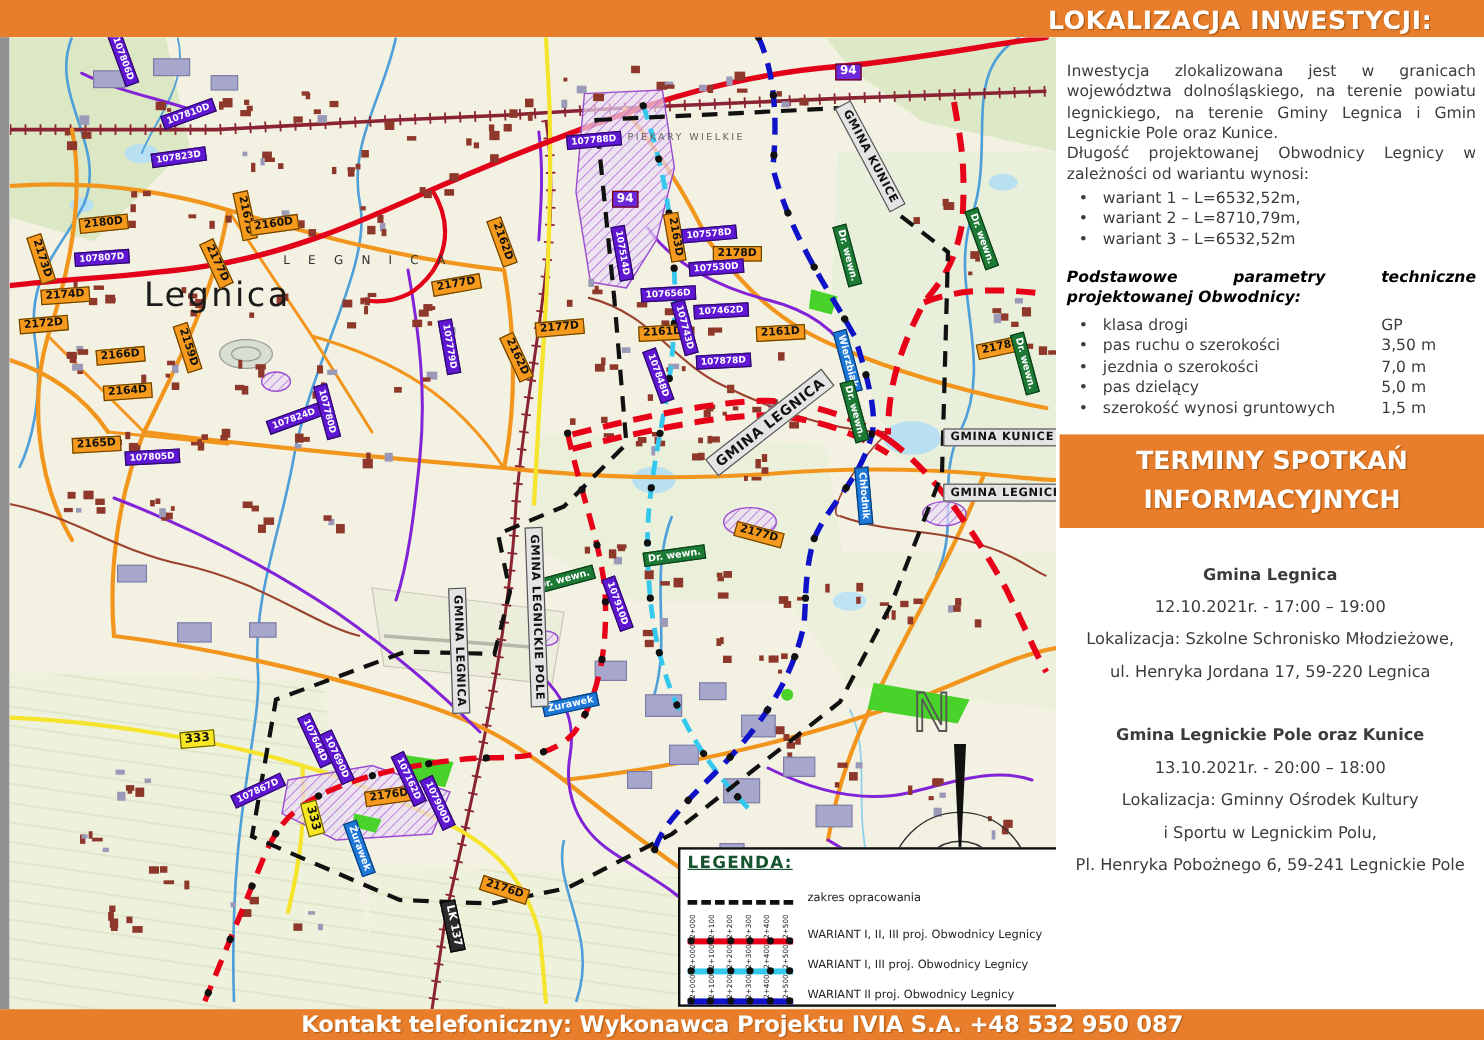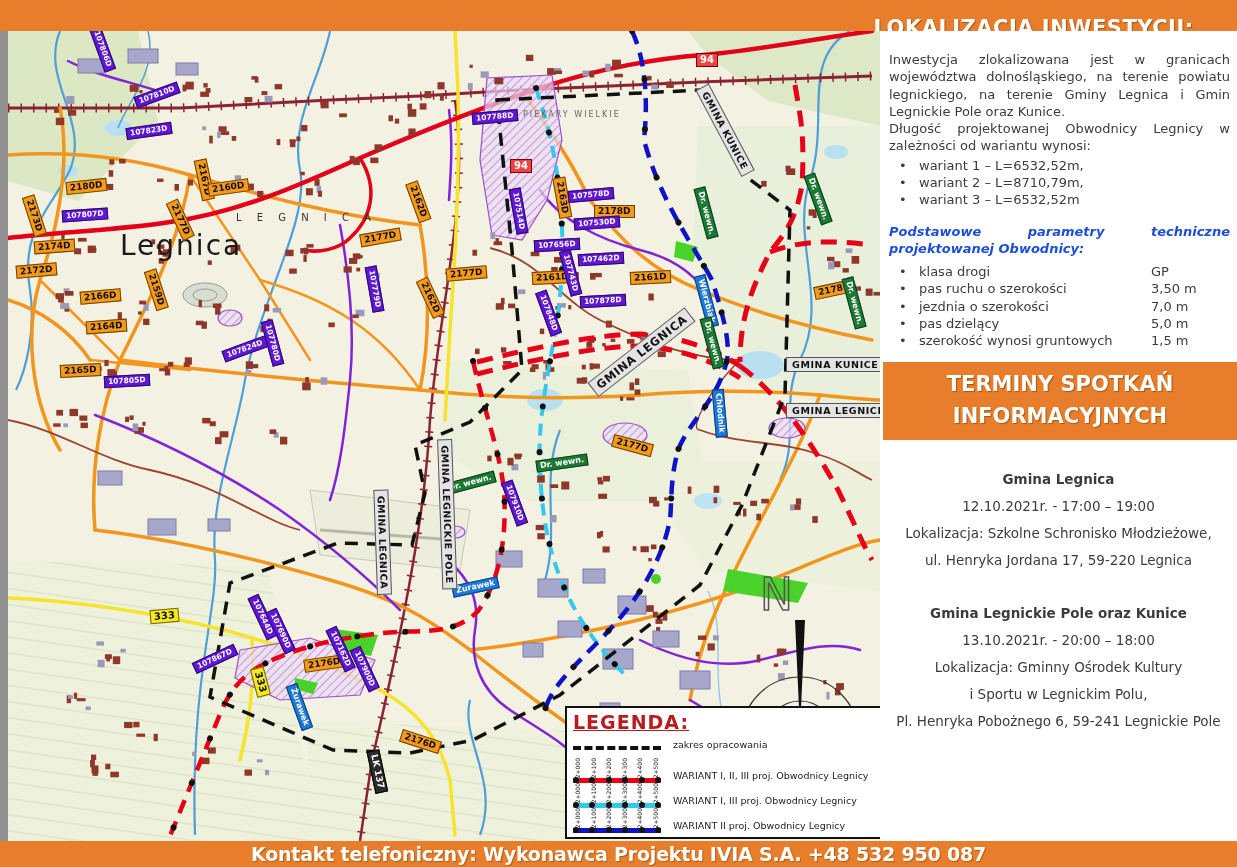--- a/index.html
+++ b/index.html
@@ -1,47 +1,47 @@
 <!DOCTYPE html>
 <html><head>
 <meta charset="utf-8">
 <style>
   html,body{margin:0;padding:0;background:#fff;}
   #stage{position:relative;width:1237px;height:867px;overflow:hidden;background:#fff;
          font-family:"DejaVu Sans","Liberation Sans",sans-serif;}
   
   #topbar{position:absolute;left:0;top:0;width:1237px;height:31px;background:#e87e2b;}
-  #hdr-title{position:absolute;left:830px;top:12px;width:407px;height:31px;display:flex;align-items:center;justify-content:center;
+  #hdr-title{position:absolute;left:830px;top:1px;width:407px;height:31px;display:flex;align-items:center;justify-content:center;
     color:#fff;font-weight:bold;font-size:21px;letter-spacing:.5px;text-shadow:1px 1px 1px rgba(120,60,0,.6);}
   
   #lstrip{position:absolute;left:0;top:31px;width:8px;height:810px;background:#909090;}
   
   #map{position:absolute;left:8px;top:31px;width:872px;height:810px;overflow:hidden;background:#f3f1e1;}
   #map svg{position:absolute;left:0;top:0;}
   #labels{position:absolute;left:0;top:0;width:100%;height:100%;}
   .bdg{position:absolute;transform-origin:center;font-weight:bold;font-size:9px;line-height:1;
        padding:1px 3px;border:1px solid #222;white-space:nowrap;}
   .b-or{background:#f59a1c;color:#111;border-color:#6b4300;}
   .b-pu{background:#5f17d4;color:#fff;border-color:#2d0a66;font-size:7.5px;}
-  .b-rd{background:#ef4444;color:#fff;border-color:#7a000b;font-size:10px;}
+  .b-rd{background:#6d28d9;color:#fff;border-color:#7a000b;font-size:10px;}
   .b-ye{background:#f8e725;color:#111;border-color:#6b6200;font-size:10px;}
   .b-bl{background:#1d78d8;color:#fff;border-color:#0b3f78;font-size:8px;}
   .b-gr{background:#1d7a35;color:#fff;border-color:#0c3d18;font-size:8px;}
   .b-bk{background:#2b2b2b;color:#fff;border-color:#000;font-size:9px;}
   .glab{position:absolute;transform-origin:center;background:#e4e4e4;border:1px solid #555;color:#111;
         font-weight:bold;font-size:9.5px;letter-spacing:.6px;padding:1px 5px;white-space:nowrap;}
   .glab.big{font-size:11.5px;}
   .city-big{position:absolute;font-size:28px;color:#1a1a1a;letter-spacing:2px;white-space:nowrap;}
   .city-small{position:absolute;font-size:10px;color:#333;letter-spacing:6px;white-space:nowrap;margin-left:48px;}
   .district{position:absolute;font-size:8px;color:#666;letter-spacing:2px;white-space:nowrap;}
   .north{position:absolute;font-size:44px;color:transparent;-webkit-text-stroke:1.5px #555;white-space:nowrap;}
   
   #legend{position:absolute;left:557px;top:675px;width:318px;height:133px;background:#fff;border:2px solid #111;
           box-sizing:border-box;padding:3px 6px;}
-  #legend h3{margin:0 0 6px 0;font-size:19px;font-weight:bold;text-decoration:underline;color:#b91c1c;letter-spacing:1px;}
+  #legend h3{margin:0 0 16px 0;font-size:14px;font-weight:bold;text-decoration:underline;color:#14532d;letter-spacing:1px;}
   .lrow{display:flex;align-items:flex-end;margin-bottom:2px;}
   .sample{position:relative;width:88px;margin-right:12px;}
   .chain{display:flex;justify-content:space-between;align-items:flex-end;height:18px;padding:0 2px;}
   .chain span{writing-mode:vertical-rl;transform:rotate(180deg);font-size:6px;color:#111;line-height:1;}
   .lline{position:relative;height:5px;}
   .lline.red{background:#e80019;}
   .lline.cyan{background:#35c8ee;}
   .lline.blue{background:#1012c8;}
   .ldash{height:0;border-top:4px dashed #111;margin:6px 0 8px 0;}
   .dotrow{position:absolute;left:0;top:-1px;width:100%;display:flex;justify-content:space-between;}
@@ -49,21 +49,21 @@
   .ltext{font-size:9.5px;color:#222;padding-bottom:2px;white-space:nowrap;}
   .ltext.first{padding-bottom:8px;}
   
   #panel{position:absolute;left:880px;top:31px;width:357px;height:810px;background:#fff;color:#3c3c3c;
          font-size:13px;line-height:1.33;}
   #panel .pad{padding:20px 7px 0 9px;}
   #panel p{margin:0;text-align:justify;}
   .blist{margin:2px 0 0 0;padding:0;list-style:none;}
   .blist li{padding-left:30px;position:relative;}
   .blist li::before{content:"•";position:absolute;left:10px;}
-  .phead{font-weight:bold;font-style:italic;color:#1d4ed8;margin-top:14px !important;}
+  .phead{font-weight:bold;font-style:italic;color:#000000;margin-top:14px !important;}
   .prow{display:flex;padding-left:30px;position:relative;}
   .prow::before{content:"•";position:absolute;left:10px;}
   .prow .pl{flex:0 0 232px;}
   .prow .pv{flex:1;}
   .params{margin-top:6px;}
   #terminy{margin:12px 0 0 3px;background:#e87e2b;color:#fff;text-align:center;font-weight:bold;font-size:21px;
            line-height:1.55;padding:6px 0 7px 0;text-shadow:1px 1px 1px rgba(120,60,0,.6);}
   .covid{padding:14px 7px 0 9px;}
   .meet{ text-align:center;margin-top:26px;font-size:13.5px;line-height:2.0;}
   .meet .mname{font-weight:bold;}

